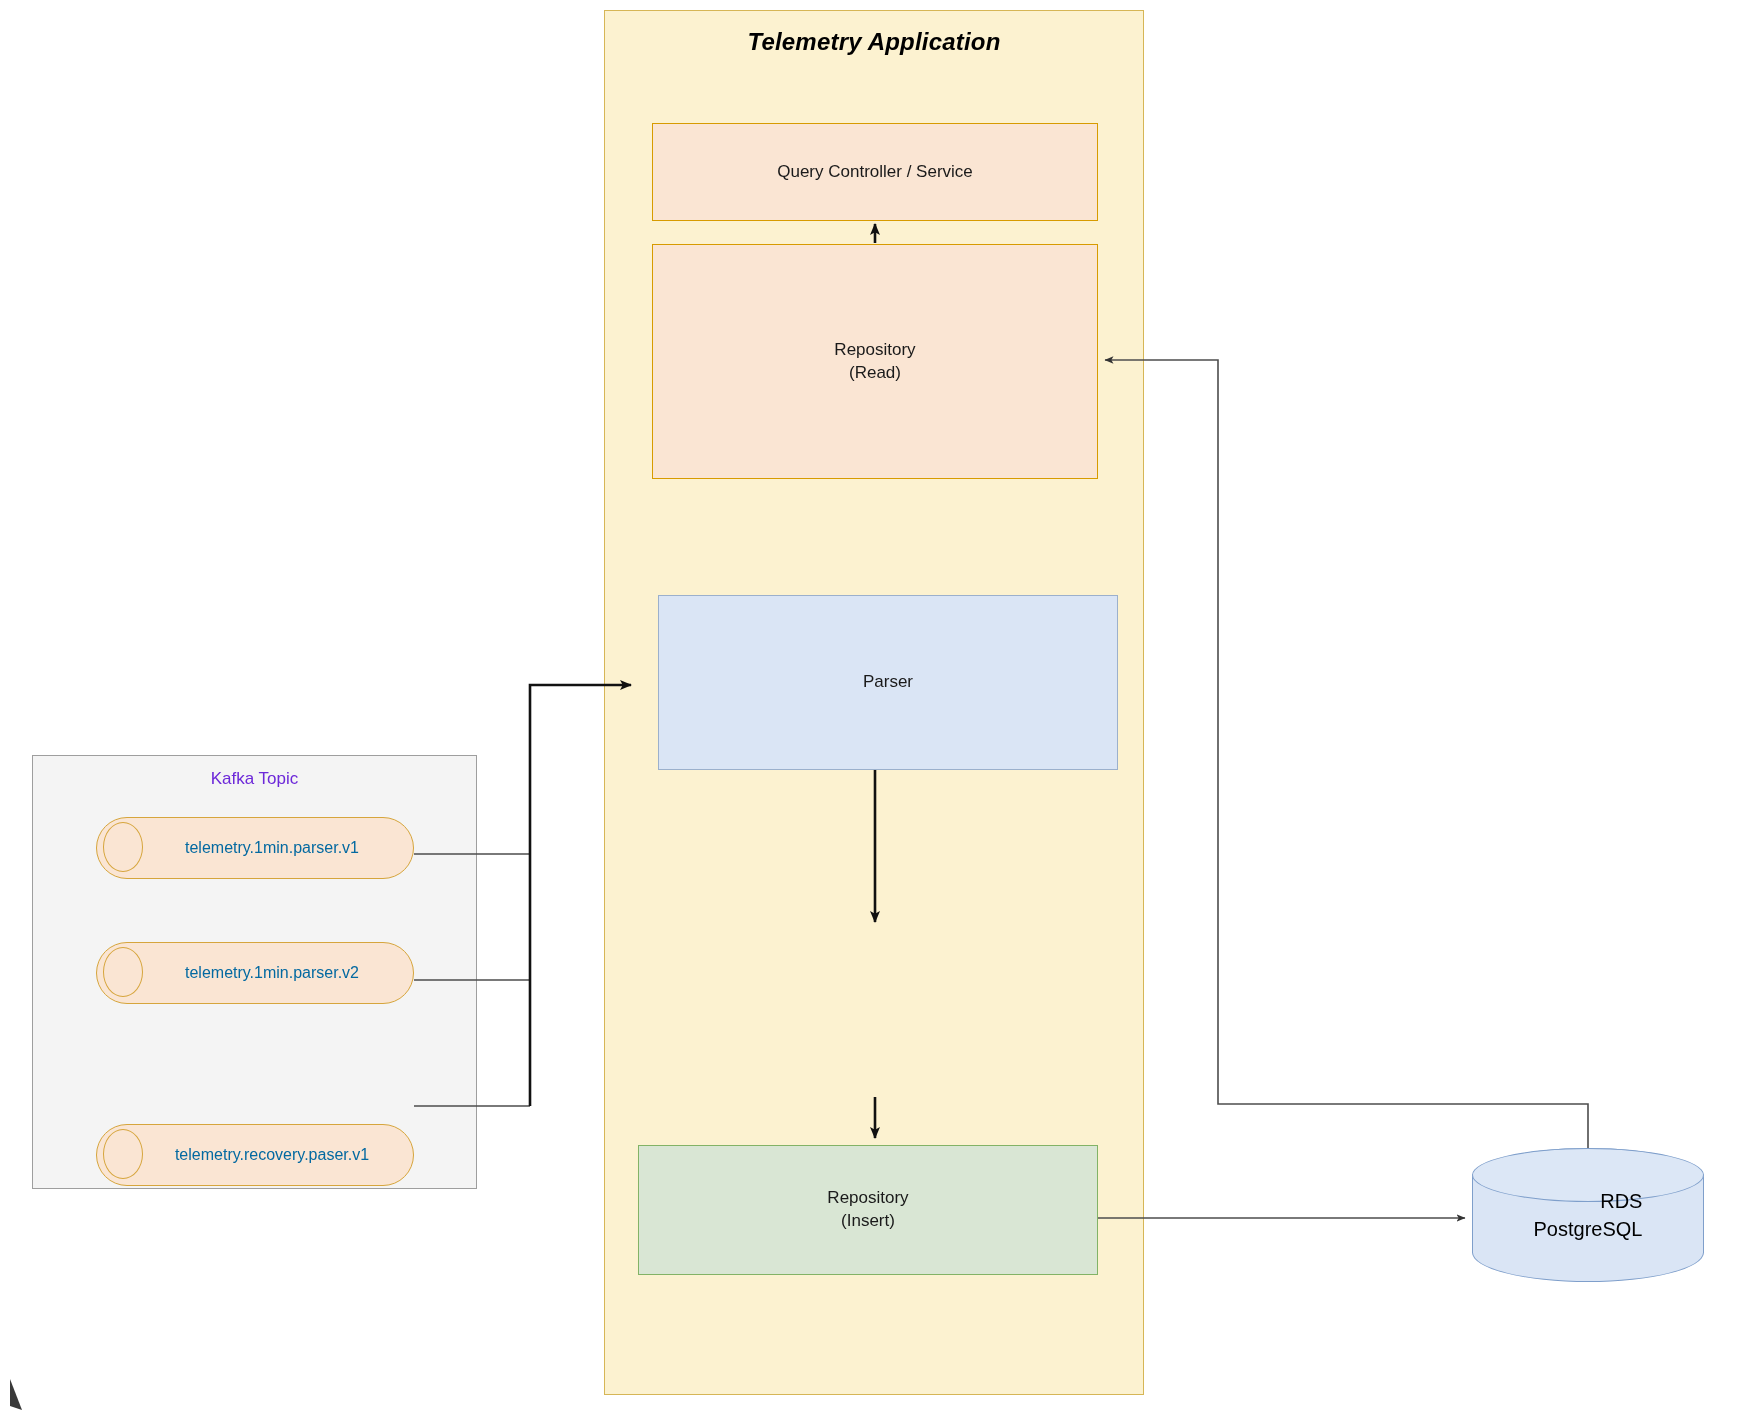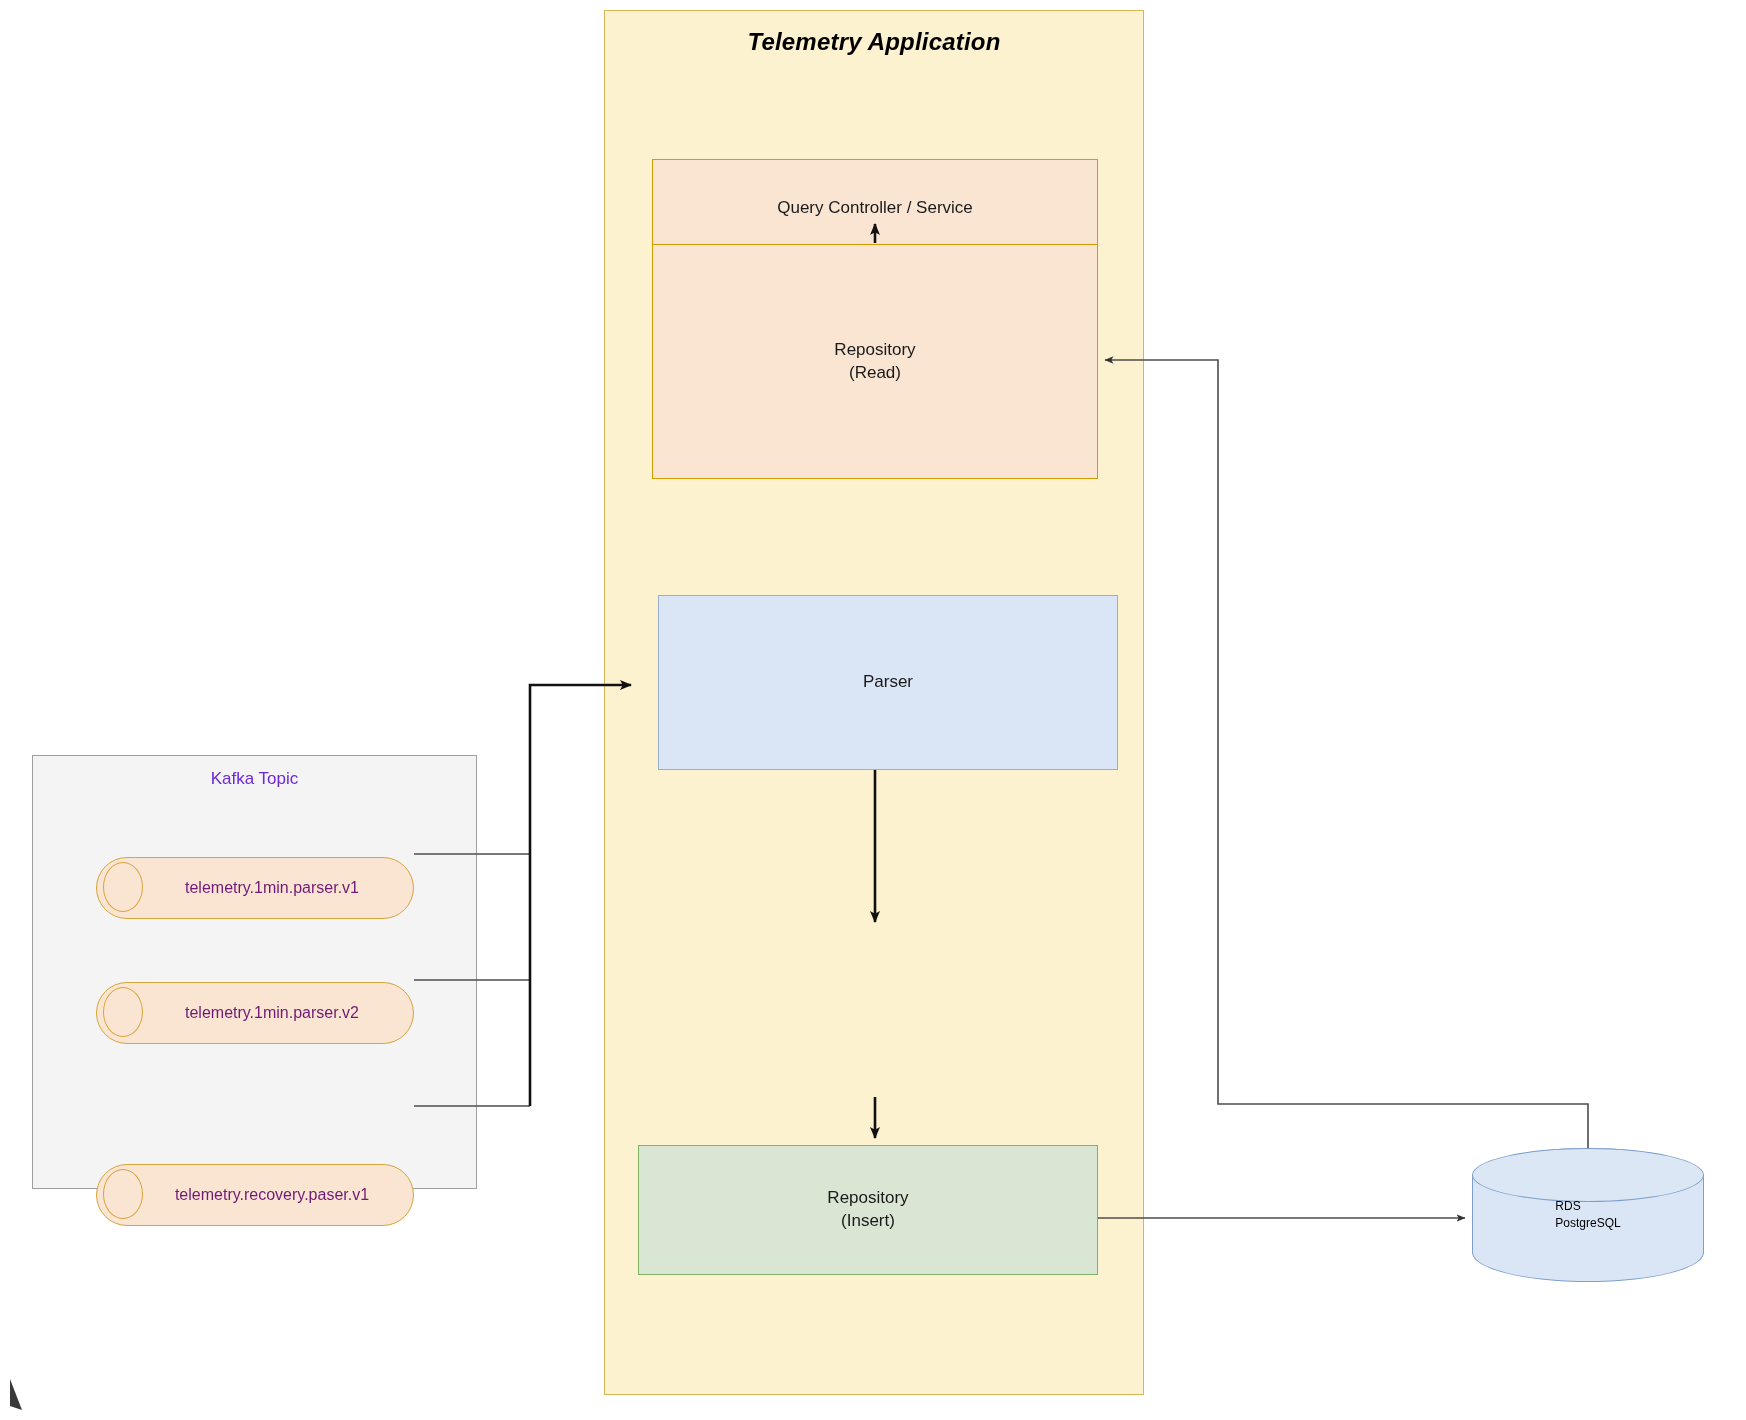--- a/index.html
+++ b/index.html
@@ -57,21 +57,20 @@
     background: #fae5d3;
     border: 1.5px solid #d79b00;
     font-size: 17px;
     color: #1a1a1a;
   }
   #query-controller {
     left: 652px;
     top: 123px;
     width: 446px;
     height: 98px;
-    margin-top: 36px;
   }
   #repository-read {
     left: 652px;
     top: 244px;
     width: 446px;
     height: 235px;
   }
 
   
   .box-blue {
@@ -129,24 +128,23 @@
 
   
   .topic {
     height: 62px;
     width: 318px;
     left: 96px;
     border: 1.5px solid #d6a53c;
     border-radius: 31px / 31px;
     background: #fae5d3;
     font-size: 16px;
-    color: #701a75;
+    color: #0369a1;
     padding-left: 34px;
     box-sizing: border-box;
-    margin-top: 40px;
   }
   .topic::before {
     content: "";
     position: absolute;
     left: 6px;
     top: 4px;
     width: 40px;
     height: 50px;
     border: 1.5px solid #d6a53c;
     border-radius: 50%;
@@ -185,22 +183,22 @@
   }
   #rds-label {
     position: absolute;
     left: 1472px;
     top: 1185px;
     width: 232px;
     height: 60px;
     display: flex;
     align-items: center;
     justify-content: center;
-    text-align: left;
-    font-size: 12px;
+    text-align: right;
+    font-size: 20px;
     line-height: 1.4;
     z-index: 5;
     white-space: pre-line;
   }
 
   
   #edges {
     position: absolute;
     left: 0;
     top: 0;

